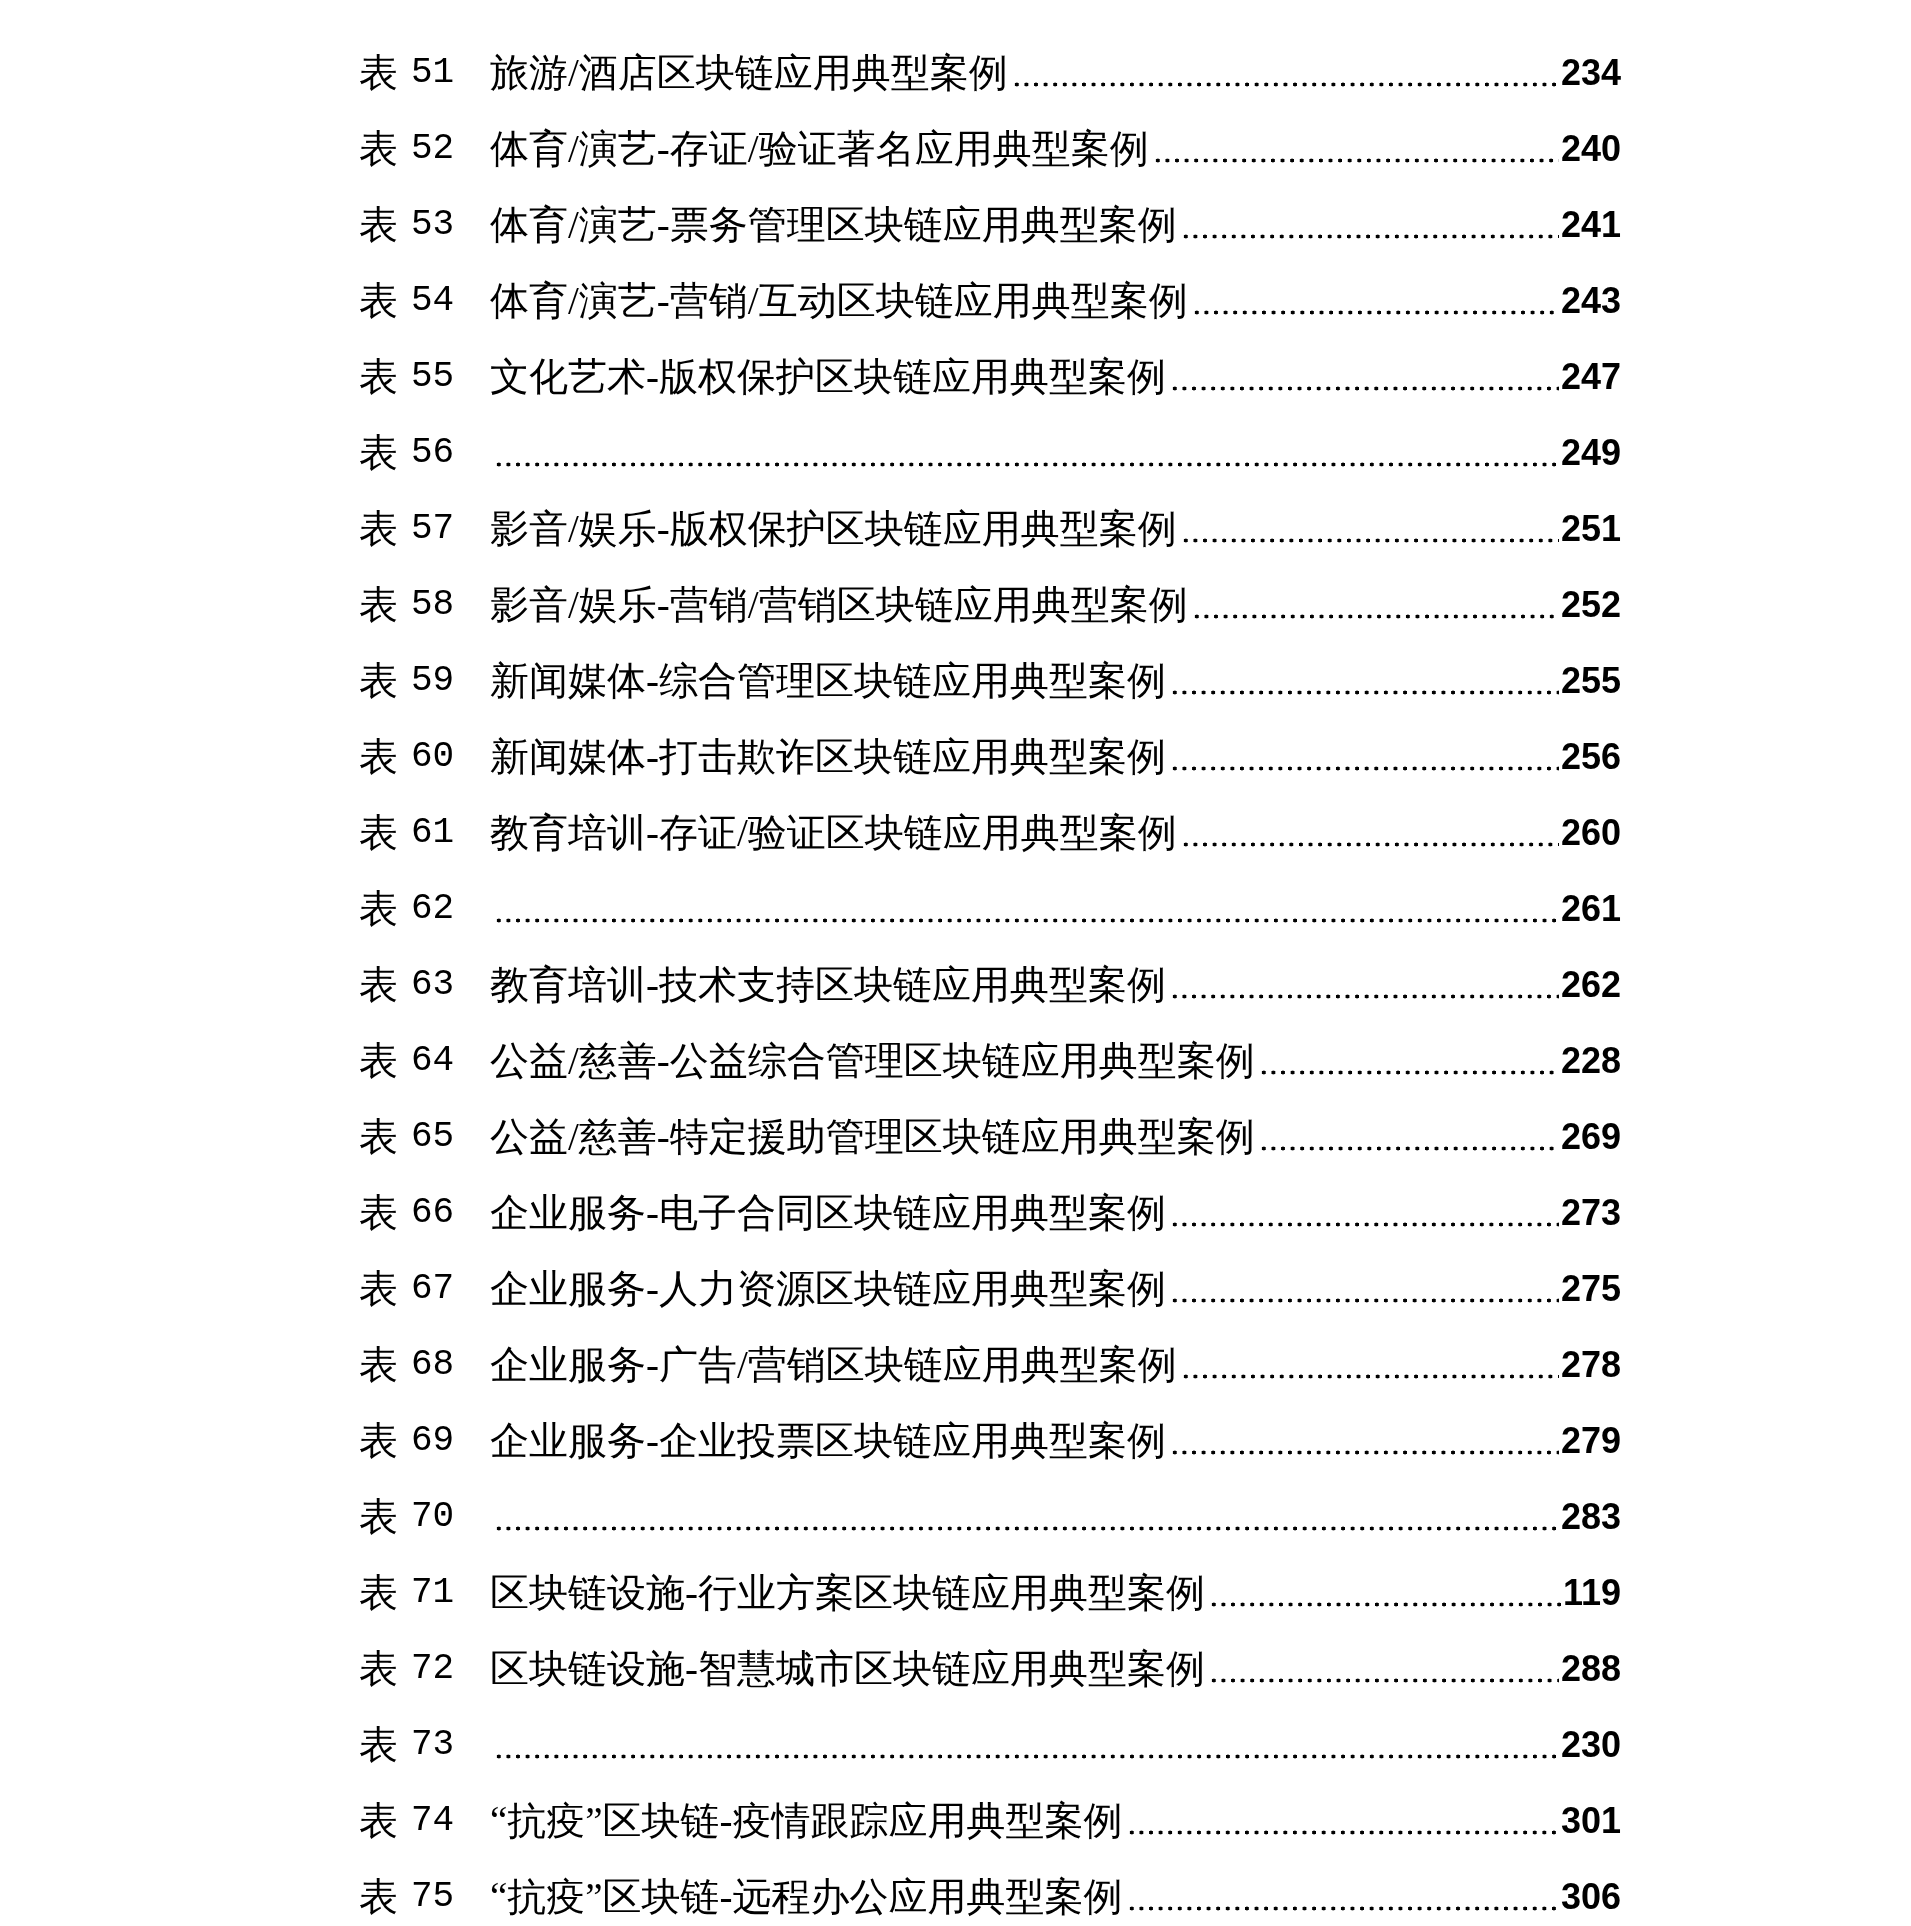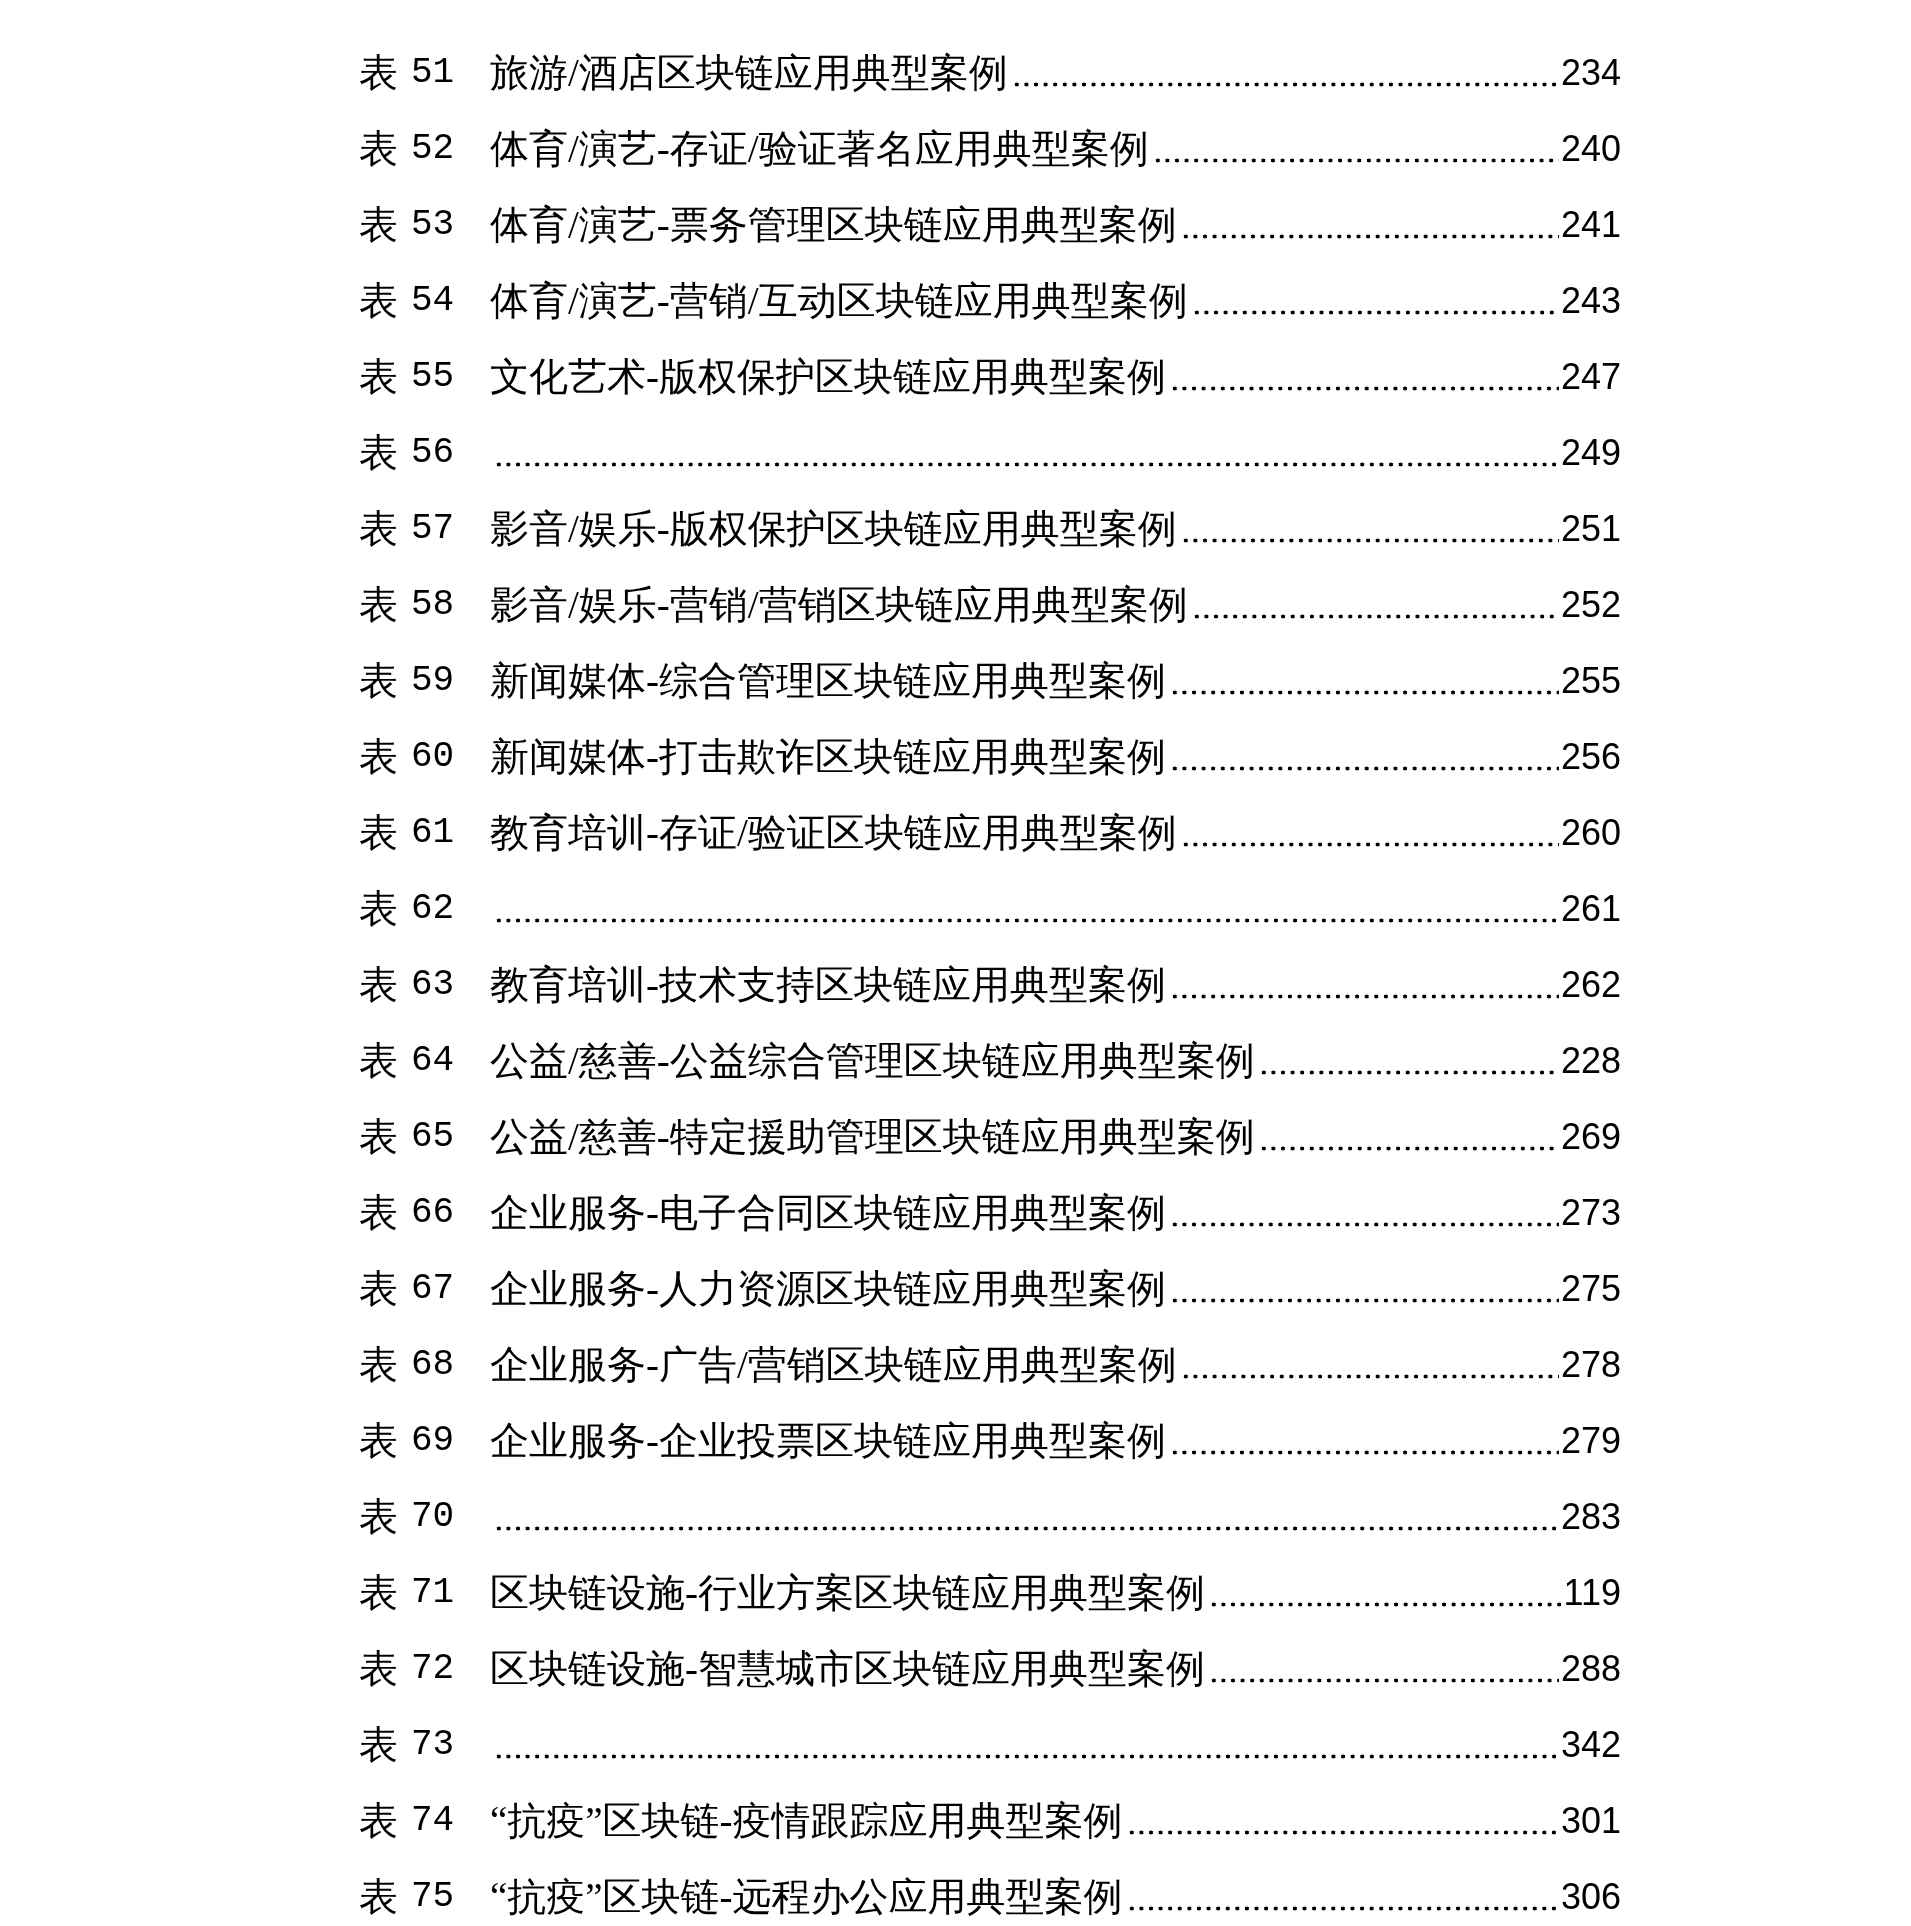--- a/index.html
+++ b/index.html
@@ -49,20 +49,21 @@
     margin: 0 2.3px 0 3.9px;
     background-image: radial-gradient(circle, #000000 1.9px, transparent 2.2px);
     background-size: 9.6px 9.2px;
     background-repeat: repeat-x;
     background-position: left 45px;
   }
   .c-page {
     flex: none;
     font-family: "Liberation Sans", "DejaVu Sans", sans-serif;
     font-size: 36px;
+    font-weight: bold;
   }
 </style>
 </head>
 <body>
 
 <main class="toc">
   <div class="toc-row">
     <span class="c-label">表</span>
     <span class="c-num">51</span>
     <span class="c-title">旅游/酒店区块链应用典型案例</span>
@@ -232,21 +233,21 @@
     <span class="c-num">72</span>
     <span class="c-title">区块链设施-智慧城市区块链应用典型案例</span>
     <span class="c-leader"></span>
     <span class="c-page">288</span>
   </div>
 
   <div class="toc-row">
     <span class="c-label">表</span>
     <span class="c-num">73</span>
     <span class="c-leader"></span>
-    <span class="c-page">342</span>
+    <span class="c-page">230</span>
   </div>
 
   <div class="toc-row">
     <span class="c-label">表</span>
     <span class="c-num">74</span>
     <span class="c-title">“抗疫”区块链-疫情跟踪应用典型案例</span>
     <span class="c-leader"></span>
     <span class="c-page">301</span>
   </div>
 

